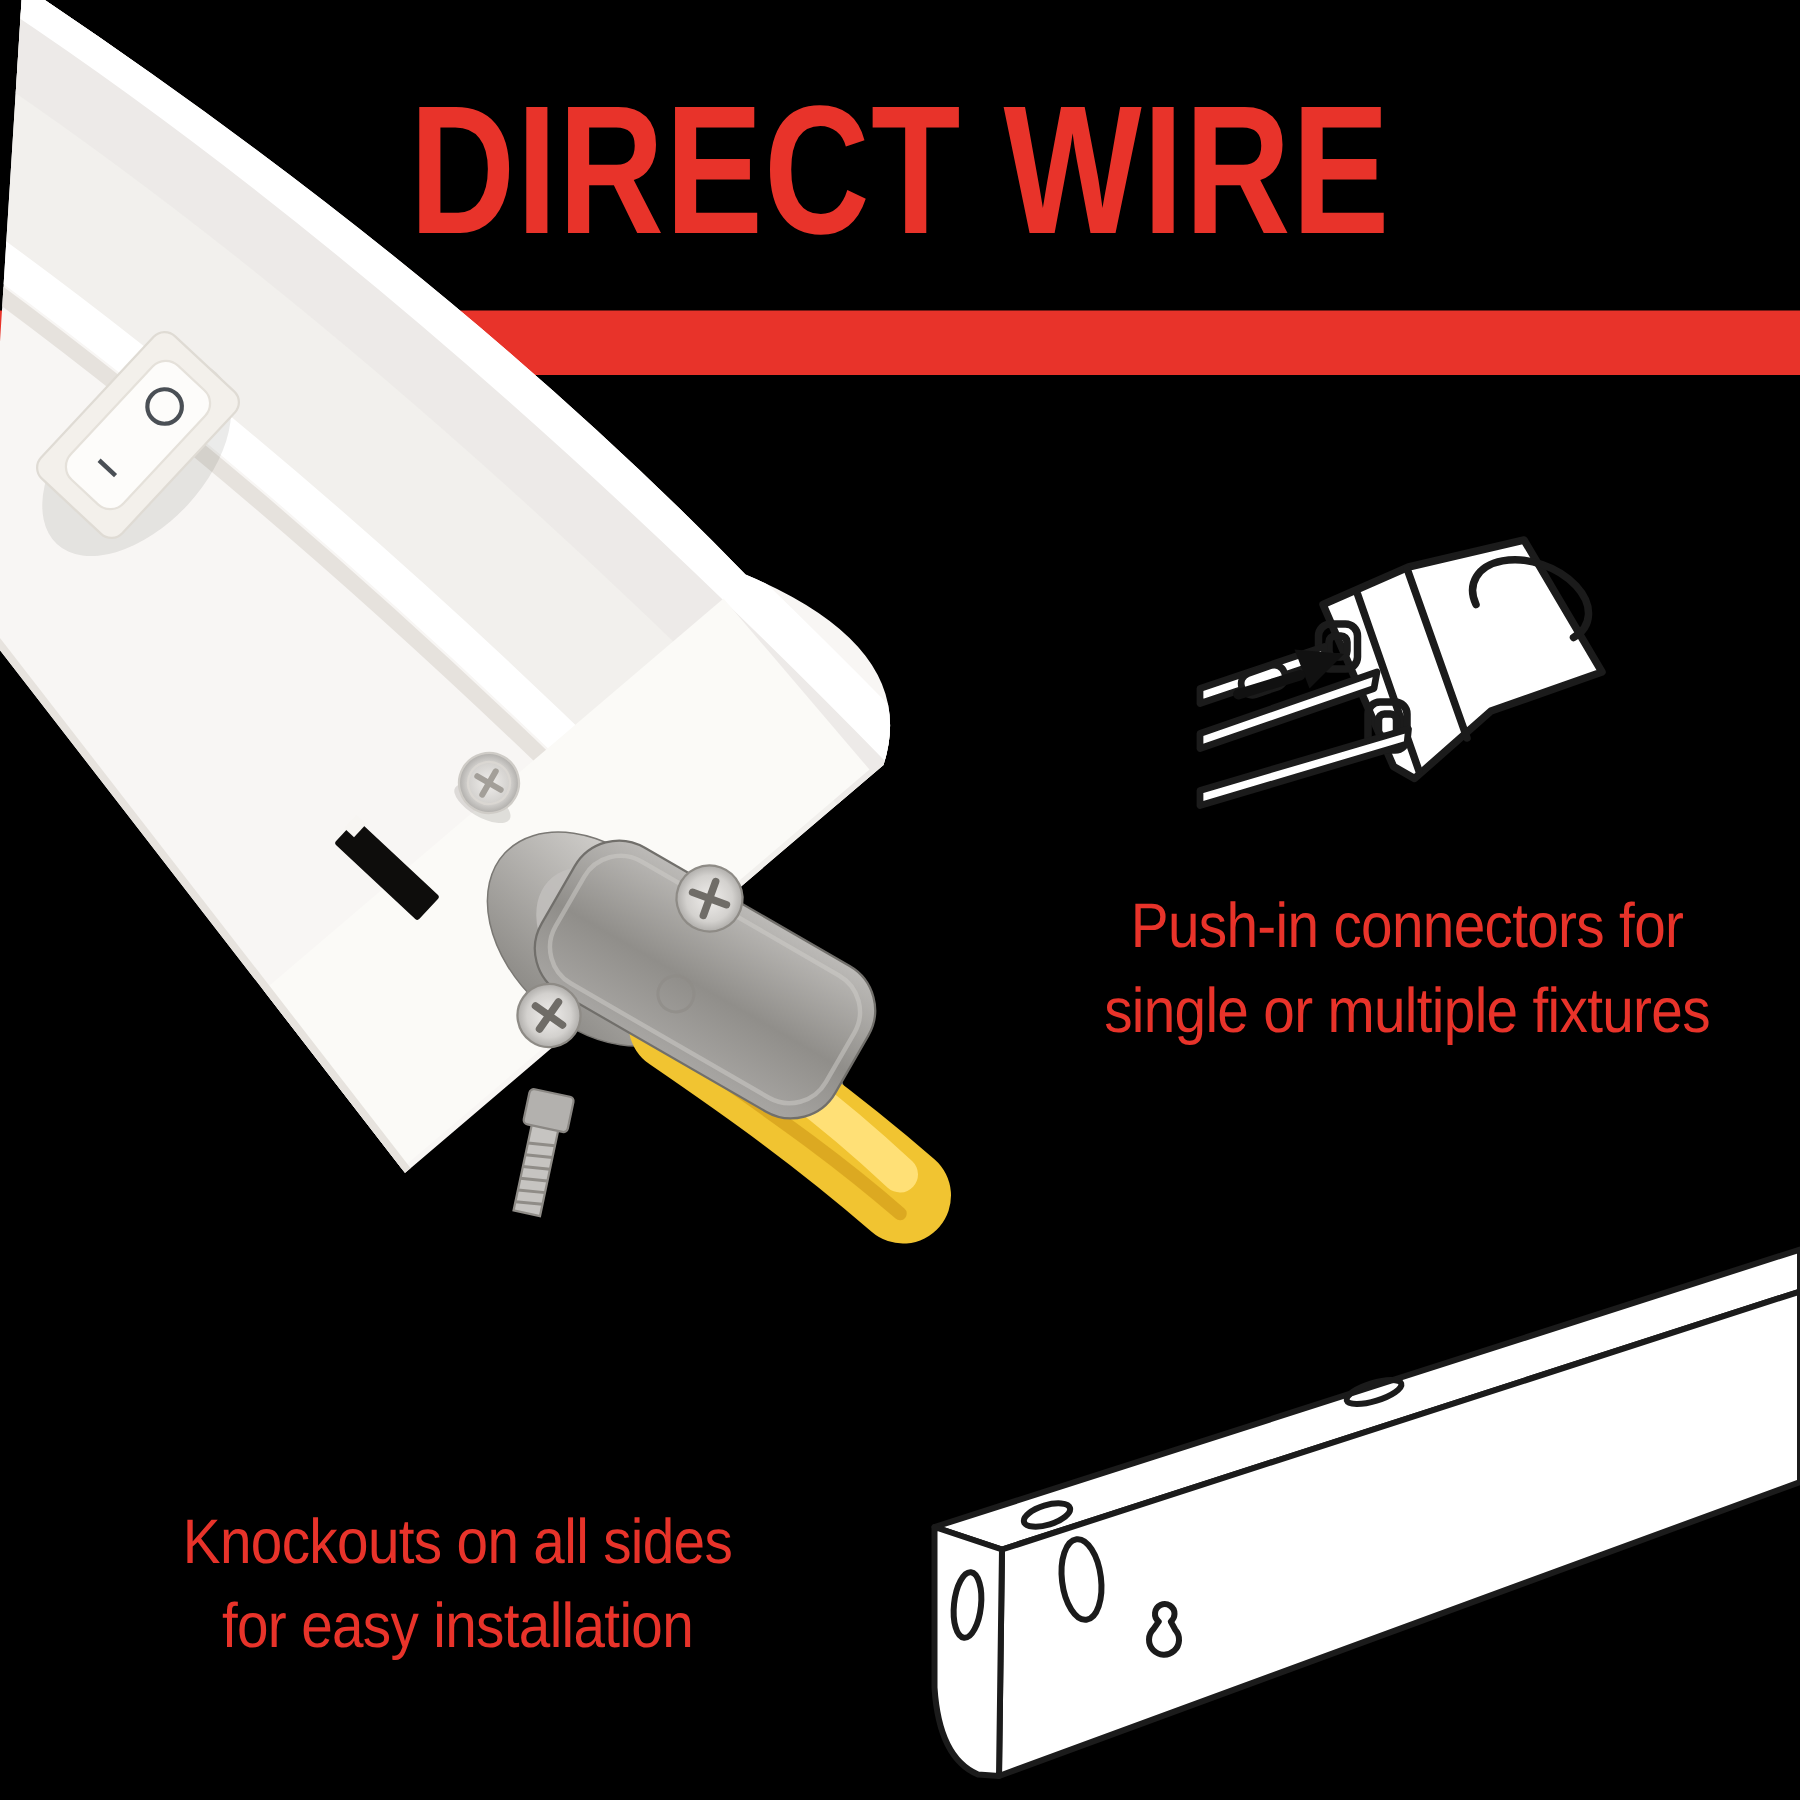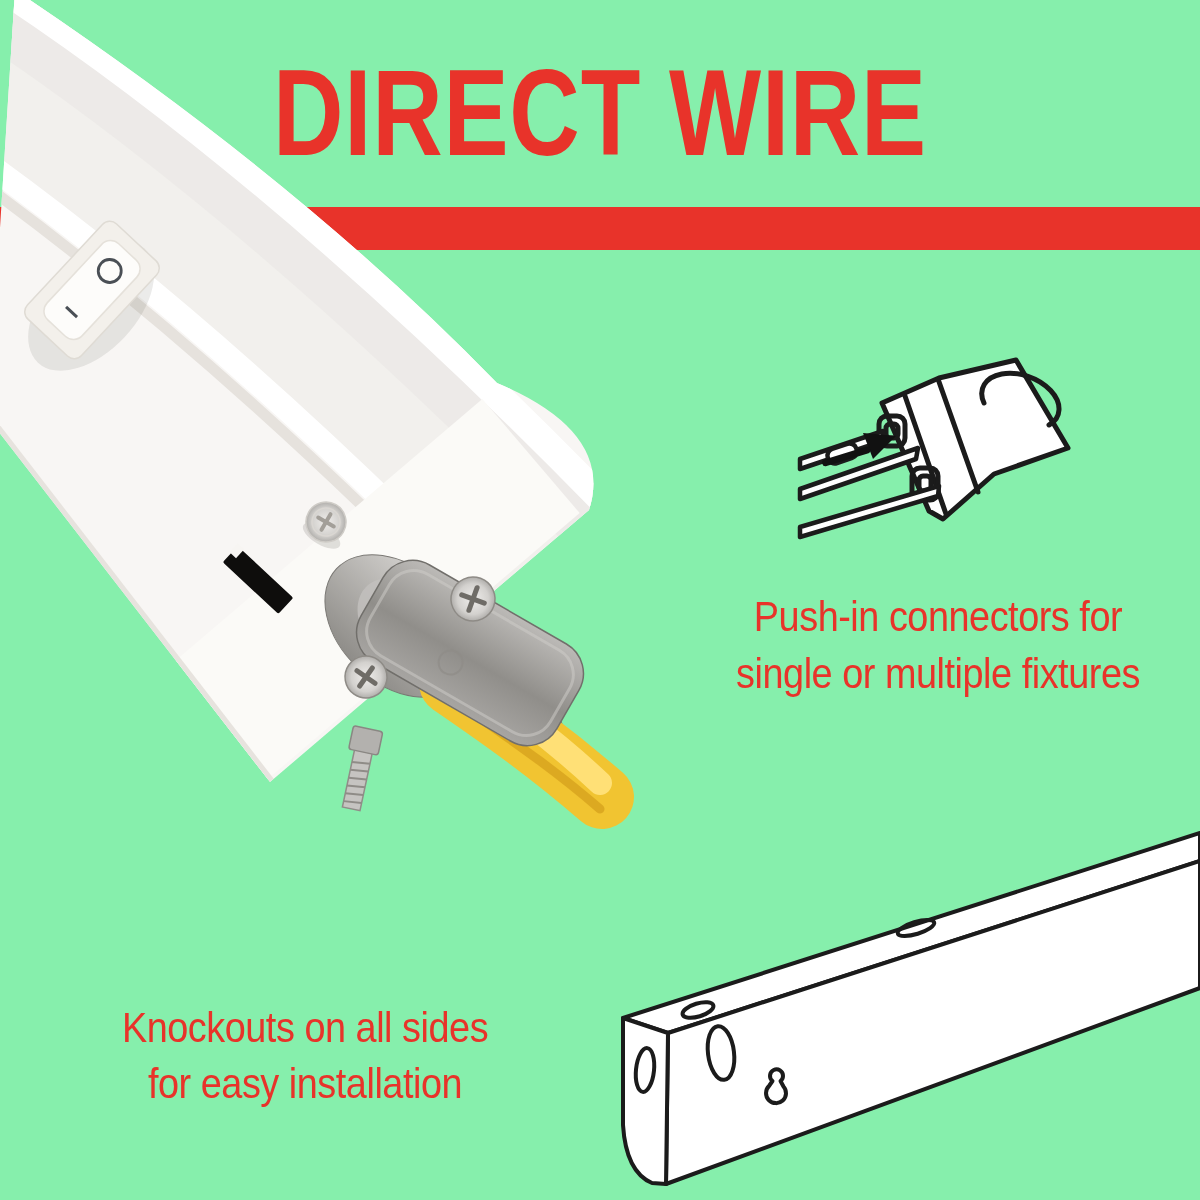--- a/index.html
+++ b/index.html
@@ -1,17 +1,17 @@
 <!DOCTYPE html>
 <html style="--red: #e8332a; --ink: #1b1b1b; --cable: #f1c431;"><head>
 <meta charset="utf-8">
 <style>
   :root { --red:#e8332a; --ink:#1b1b1b; --cable:#f1c431; }
   html,body{margin:0;padding:0;background:#fff;}
-  .canvas{position:relative;width:1200px;height:1200px;background:#86efac;overflow:hidden;
+  .canvas{position:relative;width:1200px;height:1200px;background:#000000;overflow:hidden;
           font-family:"Liberation Sans",sans-serif;}
   .title{position:absolute;top:52px;left:0;width:1200px;text-align:center;
          font-size:122px;font-weight:bold;line-height:1;color:var(--red);
          transform:scaleX(0.80);letter-spacing:1px;white-space:nowrap;}
   .band{position:absolute;top:207px;left:0;width:1200px;height:43px;background:var(--red);}
   .caption{position:absolute;color:var(--red);font-size:42px;line-height:57px;
            text-align:center;letter-spacing:-0.5px;transform:scaleX(0.9);white-space:nowrap;}
   .caption.push{left:628px;top:588px;width:620px;}
   .caption.knock{left:-5px;top:1000px;width:620px;line-height:56px;}
   .abs{position:absolute;}

